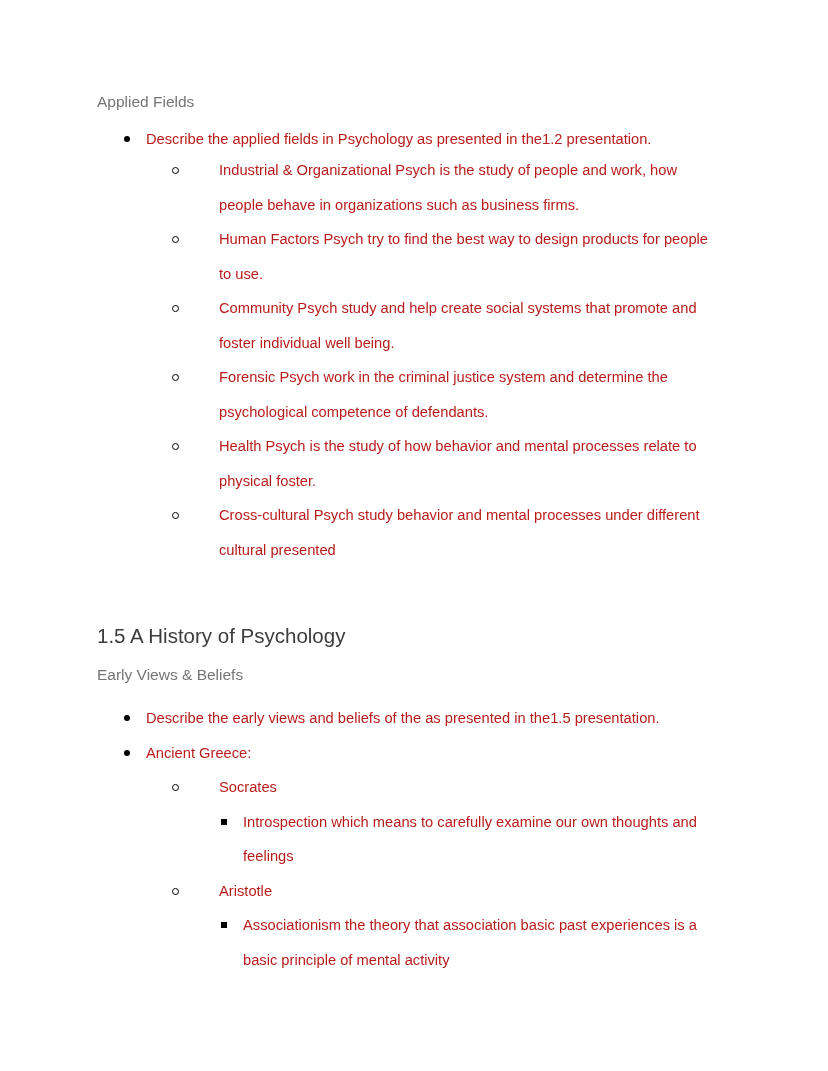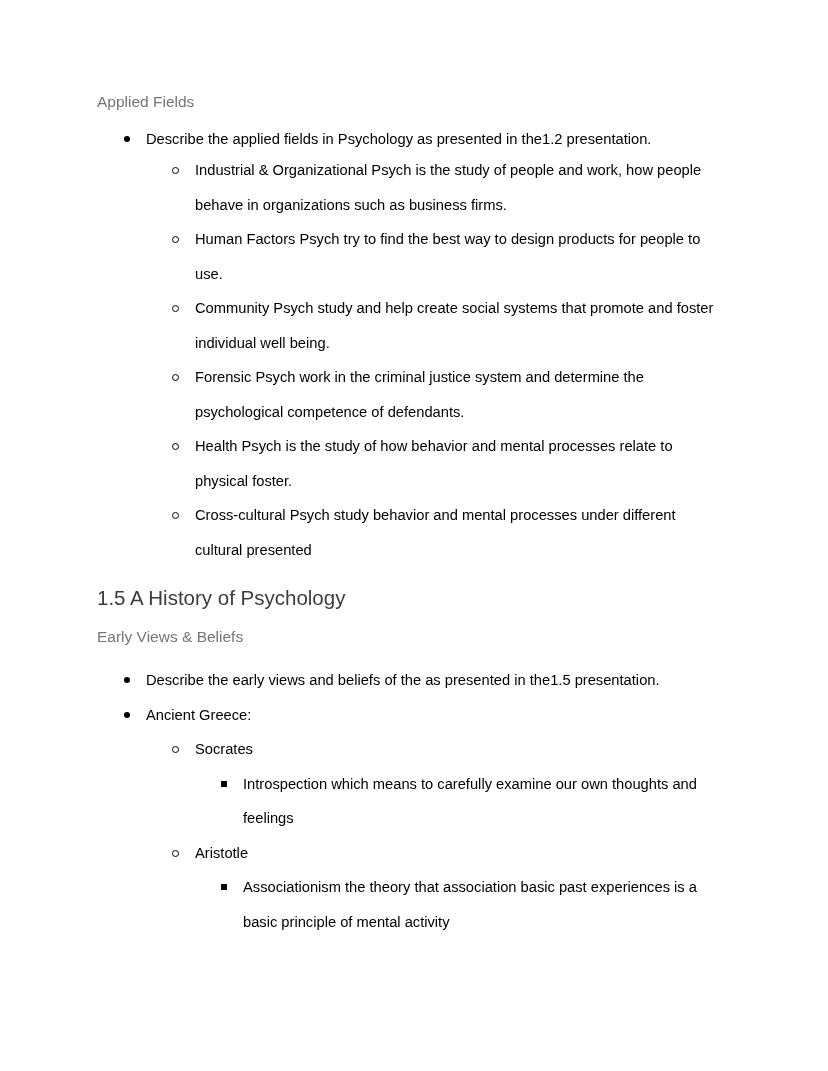--- a/index.html
+++ b/index.html
@@ -28,46 +28,46 @@
     margin: 0;
   }
   .h-dark {
     color: #3c3c3c;
     font-size: 20.5px;
     font-weight: 400;
     line-height: 26px;
     margin: 0;
   }
   #heading-applied { margin-bottom: 16px; }
-  #heading-history { margin-top: 18px; margin-bottom: 16px; }
+  #heading-history { margin-top: 56px; margin-bottom: 16px; }
   #heading-early   { margin-bottom: 16px; }
 
   .li {
     display: flex;
     align-items: flex-start;
     font-size: 14.7px;
     line-height: 34.5px;
-    color: #000000;
+    color: #b91c1c;
   }
   .li .marker {
     flex: 0 0 auto;
     width: 6px;
     height: 6px;
     margin-top: 14px;
     margin-right: 16px;
   }
   .li.tight { line-height: 22px; margin-bottom: 3px; }
   .li.tight .marker { margin-top: 8px; }
 
   .marker.disc   { background: #000; border-radius: 50%; }
   .marker.circle { background: transparent; border: 1px solid #000; border-radius: 50%; box-sizing: border-box; width: 7px; height: 7px; }
   .marker.square { background: #000; }
 
   .l1 { margin-left: 27px; }
-  .l2 { margin-left: 75px; }
+  .l2 { margin-left: 75px; gap: 24px; }
   .l3 { margin-left: 124px; }
 
   .li .text { flex: 1 1 auto; }
 </style>
 </head>
 <body>
 
 <div class="doc">
 
   <h3 class="h-gray" id="heading-applied">Applied Fields</h3>

